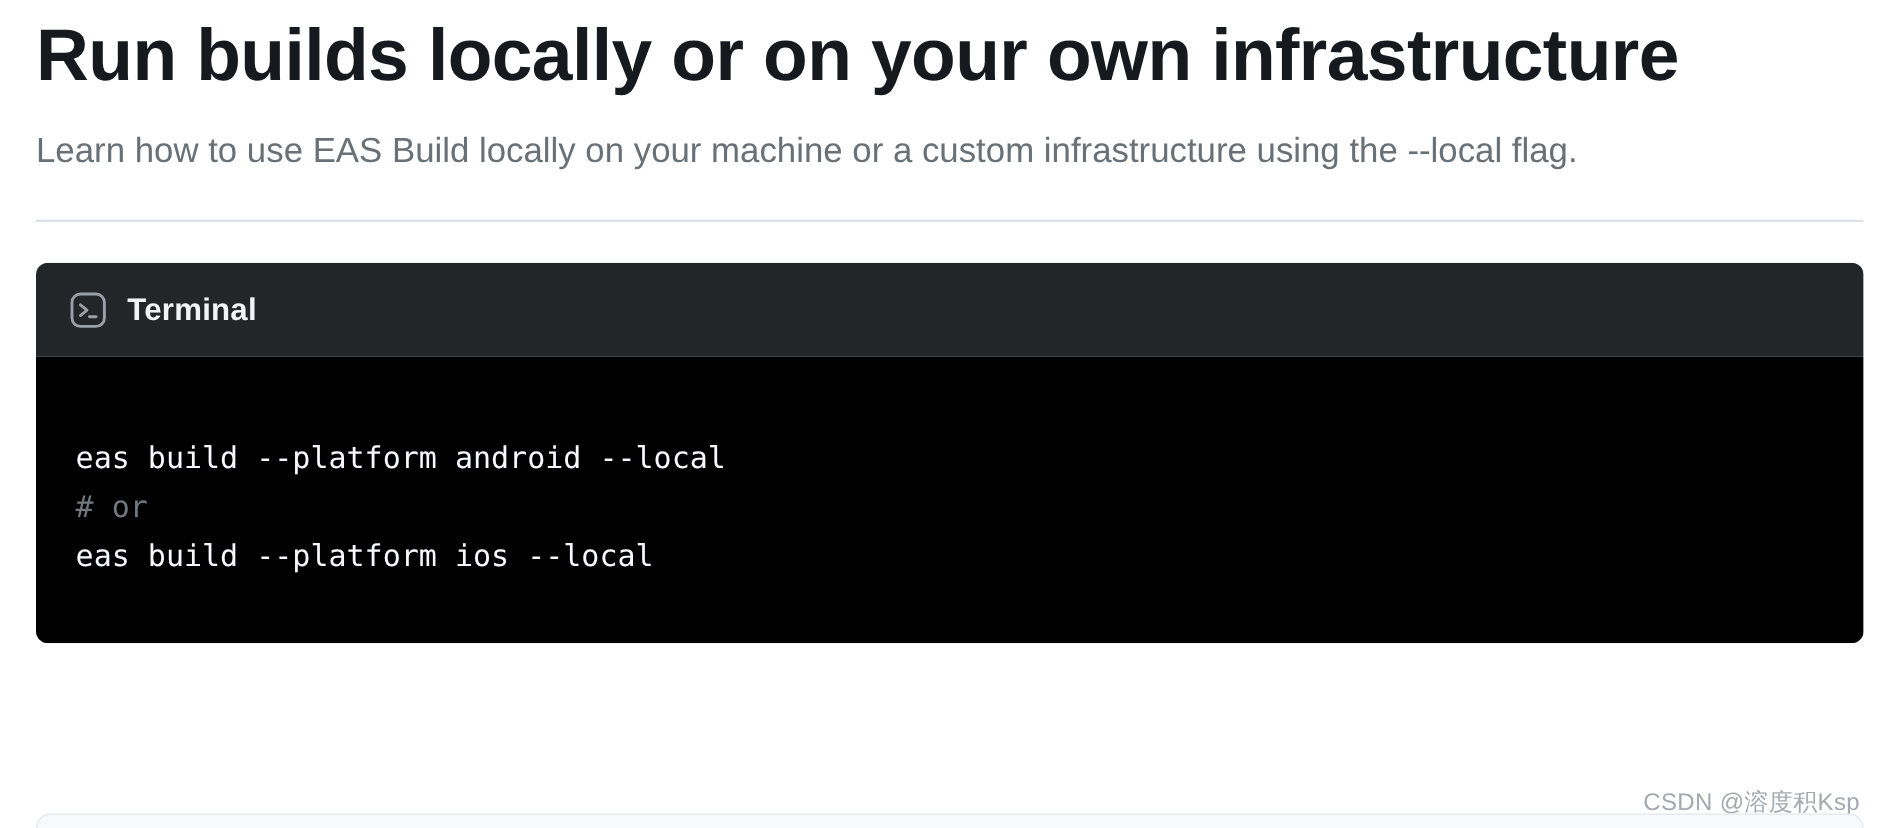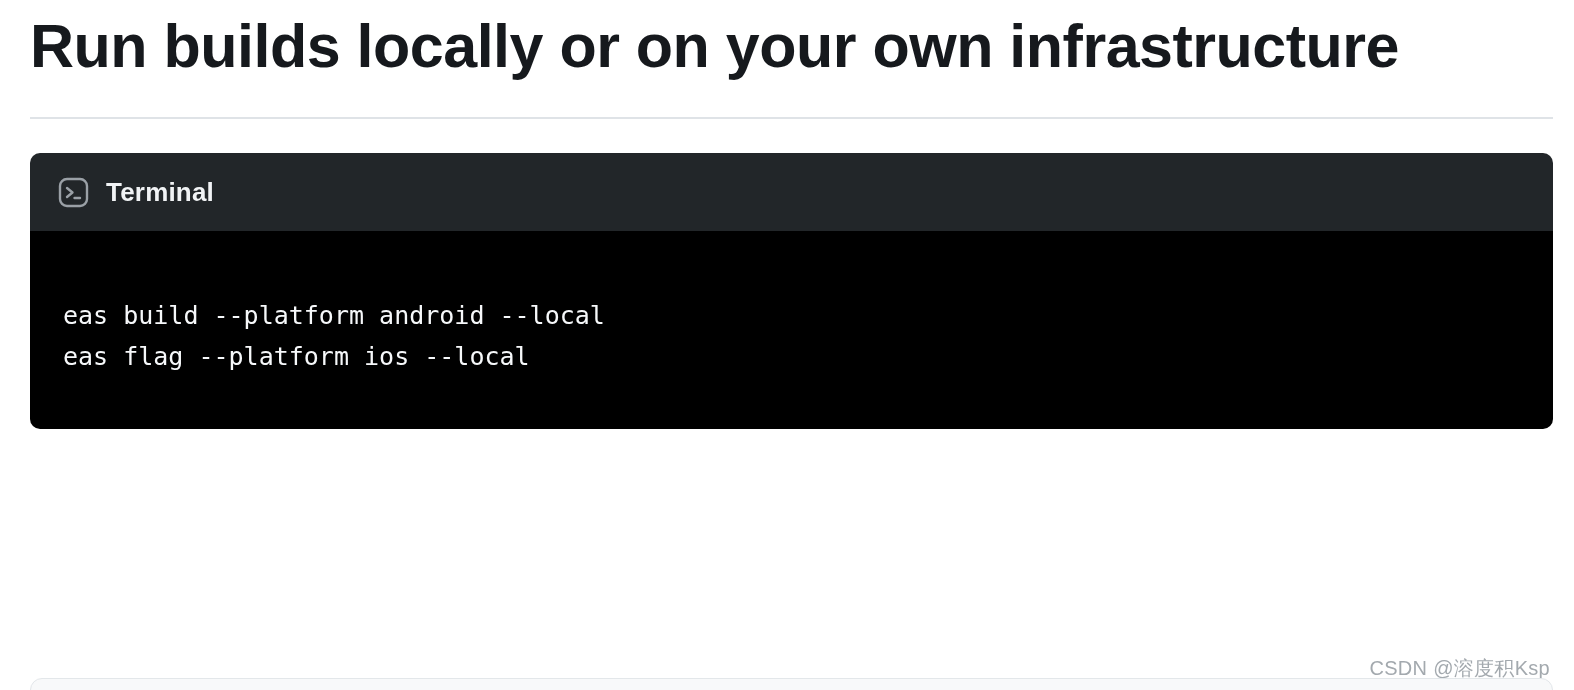--- a/index.html
+++ b/index.html
@@ -111,38 +111,40 @@
     border-radius: 12px 12px 0 0;
   }
 </style>
 </head>
 <body>
 
 <div class="page">
 
   <h1 class="page-title">Run builds locally or on your own infrastructure</h1>
 
+  <p class="page-subtitle">Learn how to use EAS Build locally on your machine or a custom infrastructure using the --local flag.</p>
 
   <hr class="divider">
 
 
   <div class="terminal">
     <div class="terminal-header">
       <span class="terminal-icon">
         <svg width="31" height="31" viewBox="0 0 31 31" fill="none">
           <rect x="2" y="2" width="27" height="27" rx="7" stroke="#9aa0a6" stroke-width="2.4"></rect>
           <polyline points="9,11 14.5,15.5 9,20" stroke="#9aa0a6" stroke-width="2.4" stroke-linecap="round" stroke-linejoin="round" fill="none"></polyline>
           <line x1="16.5" y1="21" x2="22" y2="21" stroke="#9aa0a6" stroke-width="2.4" stroke-linecap="round"></line>
         </svg>
       </span>
       <span class="terminal-title">Terminal</span>
     </div>
     <div class="terminal-body">
       <div class="code-line">eas build --platform android --local</div>
-      <div class="code-line">eas flag --platform ios --local</div>
+      <div class="code-line comment"># or</div>
+      <div class="code-line">eas build --platform ios --local</div>
     </div>
   </div>
 
   <div class="watermark">CSDN @溶度积Ksp</div>
 
   <div class="callout-partial"></div>
 
 </div>
 
 </body></html>

